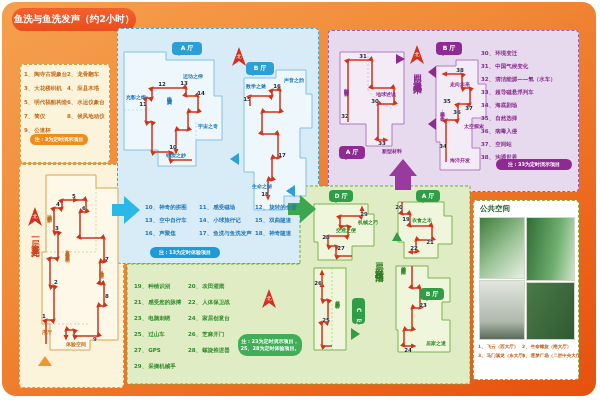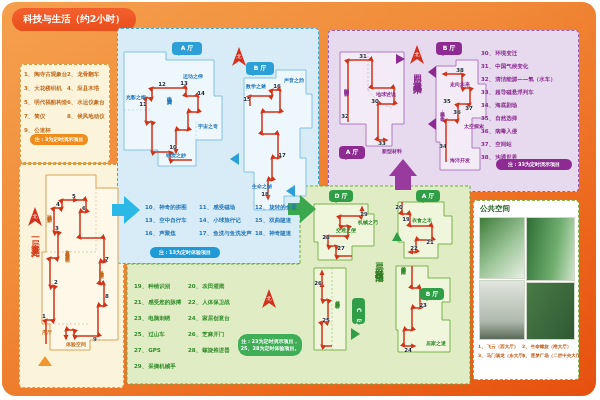--- a/index.html
+++ b/index.html
@@ -51,21 +51,21 @@
   .ph3{background:linear-gradient(180deg,#e2e5de 0%,#aeb8ab 70%,#5a6a58 100%);}
   .ph4{background:linear-gradient(120deg,#4a7a48 0%,#2f5a32 100%);}
   .pubtitle{position:absolute;font-size:7.5px;font-weight:bold;color:#1d5a1f;}
 </style>
 </head>
 <body>
 
 <div class="page">
 
   <div class="frame"></div>
-  <div class="title-pill">科技与生活（约2小时）</div>
+  <div class="title-pill">鱼洗与鱼洗发声（约2小时）</div>
 
   <div class="panel p1" style="left:20px;top:64px;width:88px;height:97px;"></div>
   <div class="panel p1" style="left:19px;top:164px;width:103px;height:222px;"></div>
   <div class="panel p2" style="left:117px;top:28px;width:200px;height:234px;"></div>
   <div class="panel p4" style="left:328px;top:30px;width:249px;height:160px;"></div>
   <div class="panel ppub" style="left:473px;top:200px;width:104px;height:178px;"></div>
 
   <svg class="overlay" width="600" height="400" viewBox="0 0 600 400">
     <defs>
       <marker id="ar" markerWidth="7" markerHeight="7" refX="3" refY="3" orient="auto" markerUnits="userSpaceOnUse">

